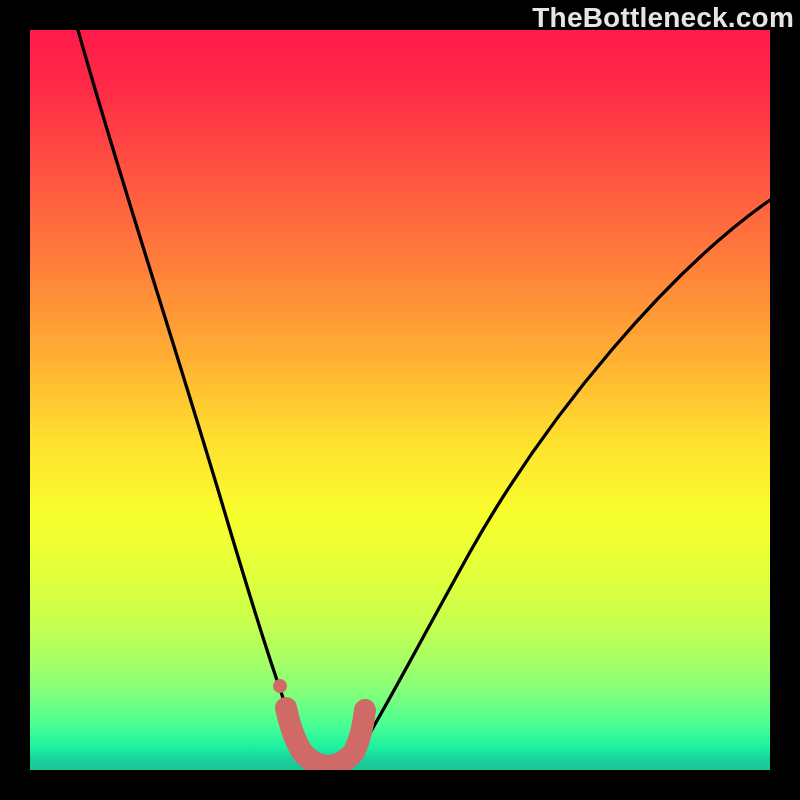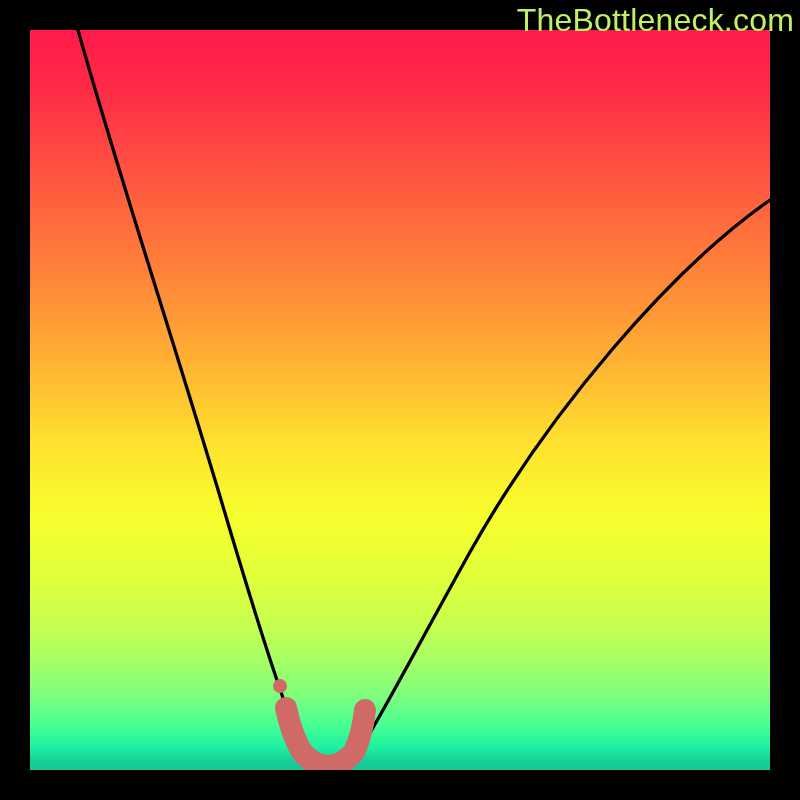--- a/index.html
+++ b/index.html
@@ -42,23 +42,23 @@
       #47ff94 94%,
       #1cf0a0 97%,
       #19d39b 98.5%,
       #18c597 100%
     );
   }
   .watermark {
     position: absolute;
     top: 2px;
     right: 6px;
-    color: #bef264;
-    font-size: 32px;
-    font-weight: 400;
+    color: #e5e5e5;
+    font-size: 28px;
+    font-weight: 700;
     letter-spacing: 0.2px;
     z-index: 5;
     user-select: none;
   }
   svg.curves {
     position: absolute;
     left: 0;
     top: 0;
     width: 740px;
     height: 740px;

